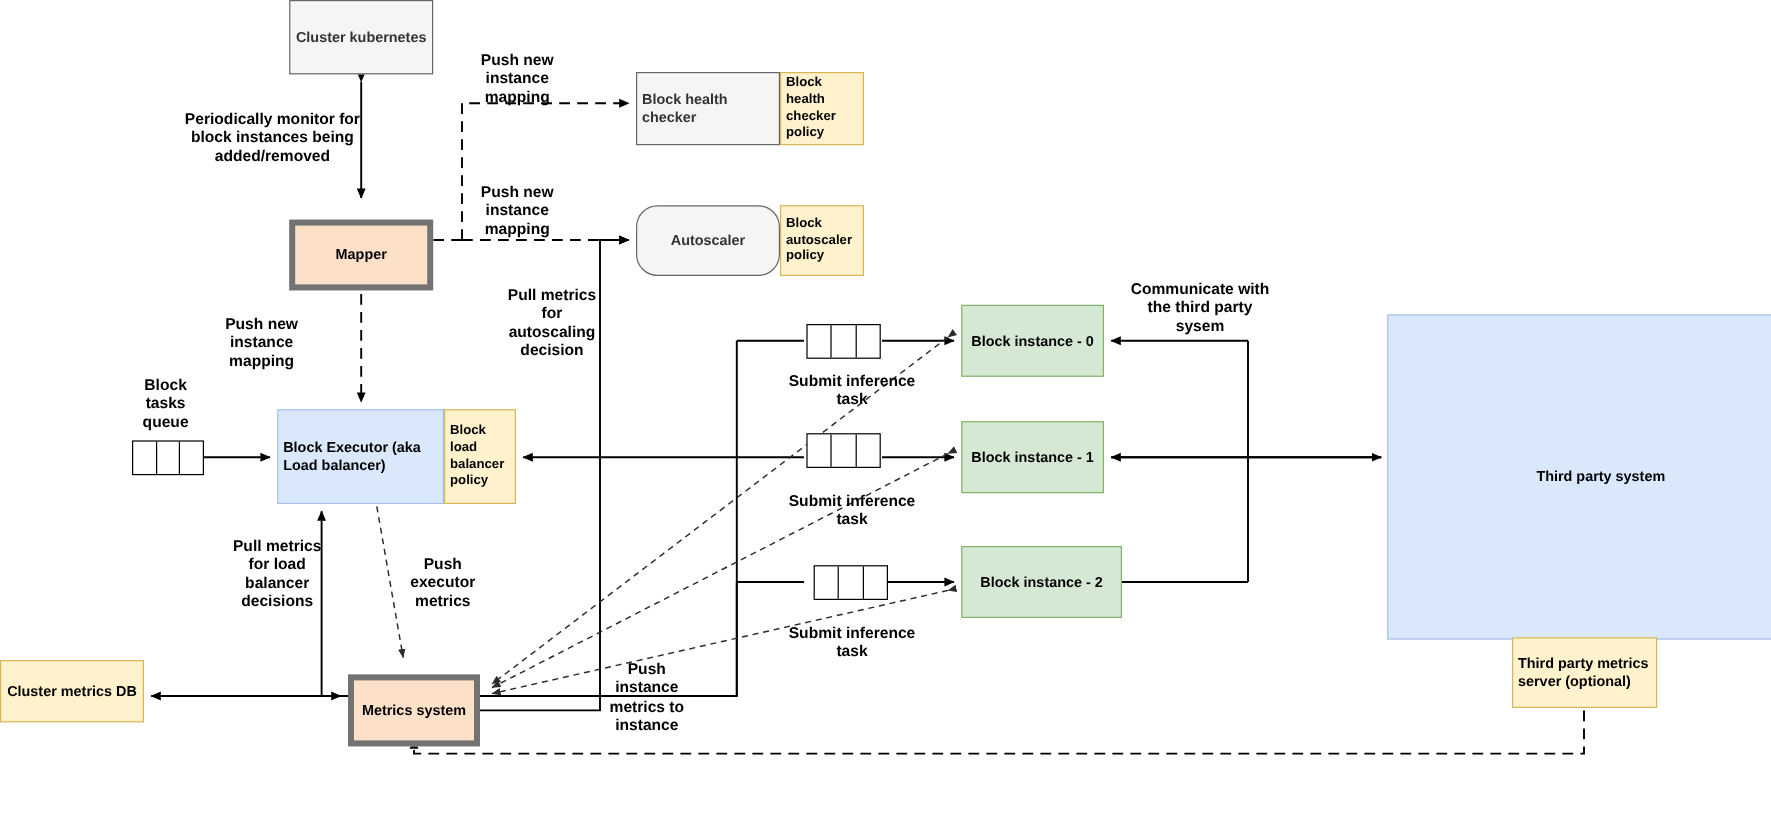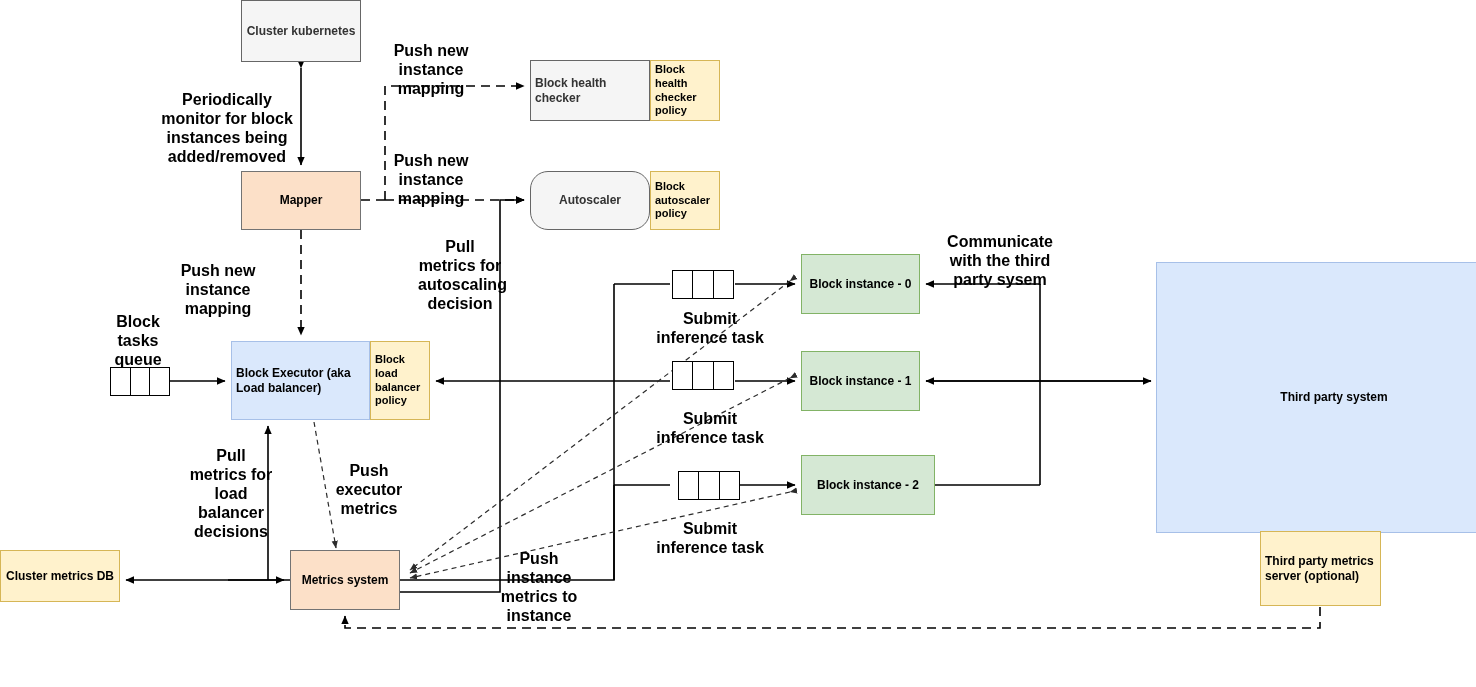--- a/index.html
+++ b/index.html
@@ -32,33 +32,34 @@
     background: #f5f5f5;
     border: 1px solid #666666;
     color: #333333;
   }
   .box.yellow {
     background: #fff2cc;
     border: 1px solid #d6b656;
   }
   .box.orange {
     background: #fce0c8;
-    border: 1px solid #737373;
+    border: 5px solid #737373;
+    margin-top: 12px;
   }
   .box.blue {
     background: #dae8fc;
     border: 1px solid #a7c0e8;
   }
   .box.green {
     background: #d5e8d4;
     border: 1px solid #82b366;
   }
   .label {
     position: absolute;
-    font-size: 16px;
+    font-size: 13px;
     font-weight: bold;
     color: #000000;
     line-height: 1.18;
     text-align: center;
     white-space: pre-line;
   }
   .queue {
     position: absolute;
     display: flex;
     box-sizing: border-box;
@@ -192,21 +193,21 @@
   <div class="box green" style="left:801px; top:351px; width:119px; height:60px;">
     <span>Block instance - 1</span>
   </div>
   <div class="box green" style="left:801px; top:455px; width:134px; height:60px;">
     <span>Block instance - 2</span>
   </div>
 
   <div class="box blue" style="left:1156px; top:262px; width:356px; height:271px;">
     <span>Third party system</span>
   </div>
-  <div class="box yellow" style="left:1260px; top:531px; width:121px; height:75px;">
+  <div class="box yellow" style="left:1260px; top:531px; width:121px; height:59px;">
     <span>Third party metrics server (optional)</span>
   </div>
 
   <div class="box yellow" style="left:0px; top:550px; width:120px; height:52px;">
     <span>Cluster metrics DB</span>
   </div>
 
   <div class="box orange" style="left:290px; top:550px; width:110px; height:60px;">
     <span>Metrics system</span>
   </div>

